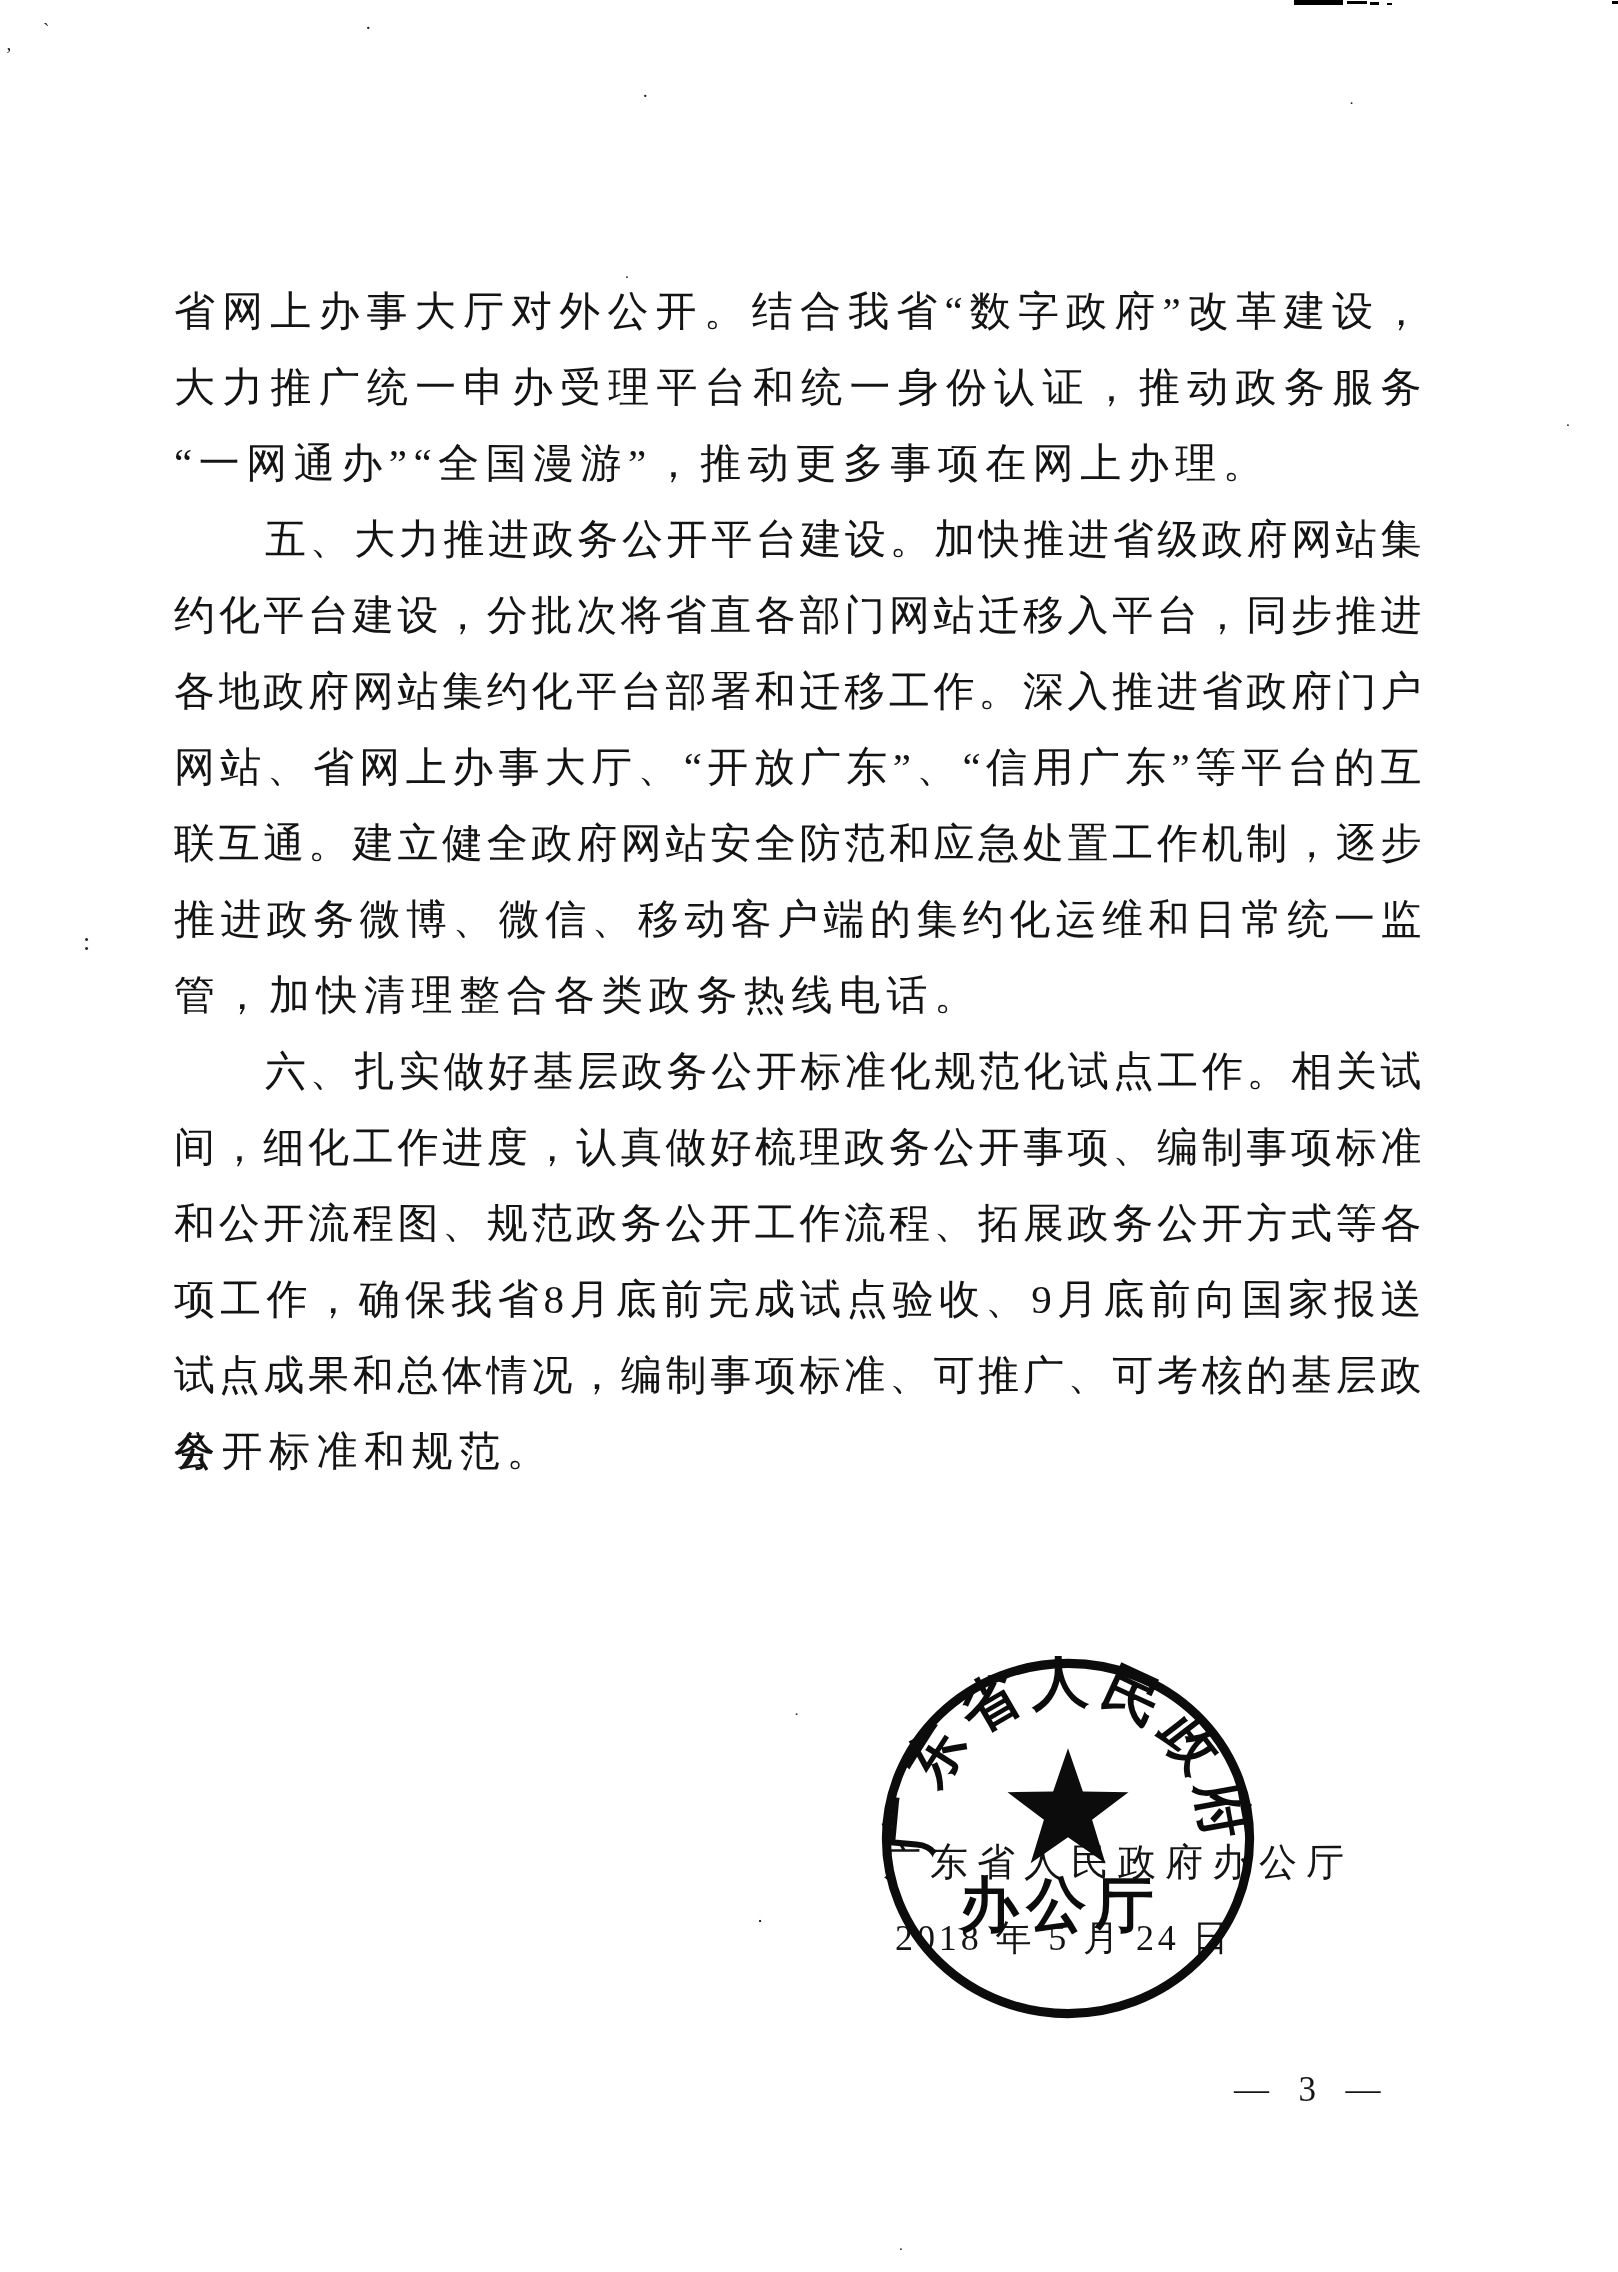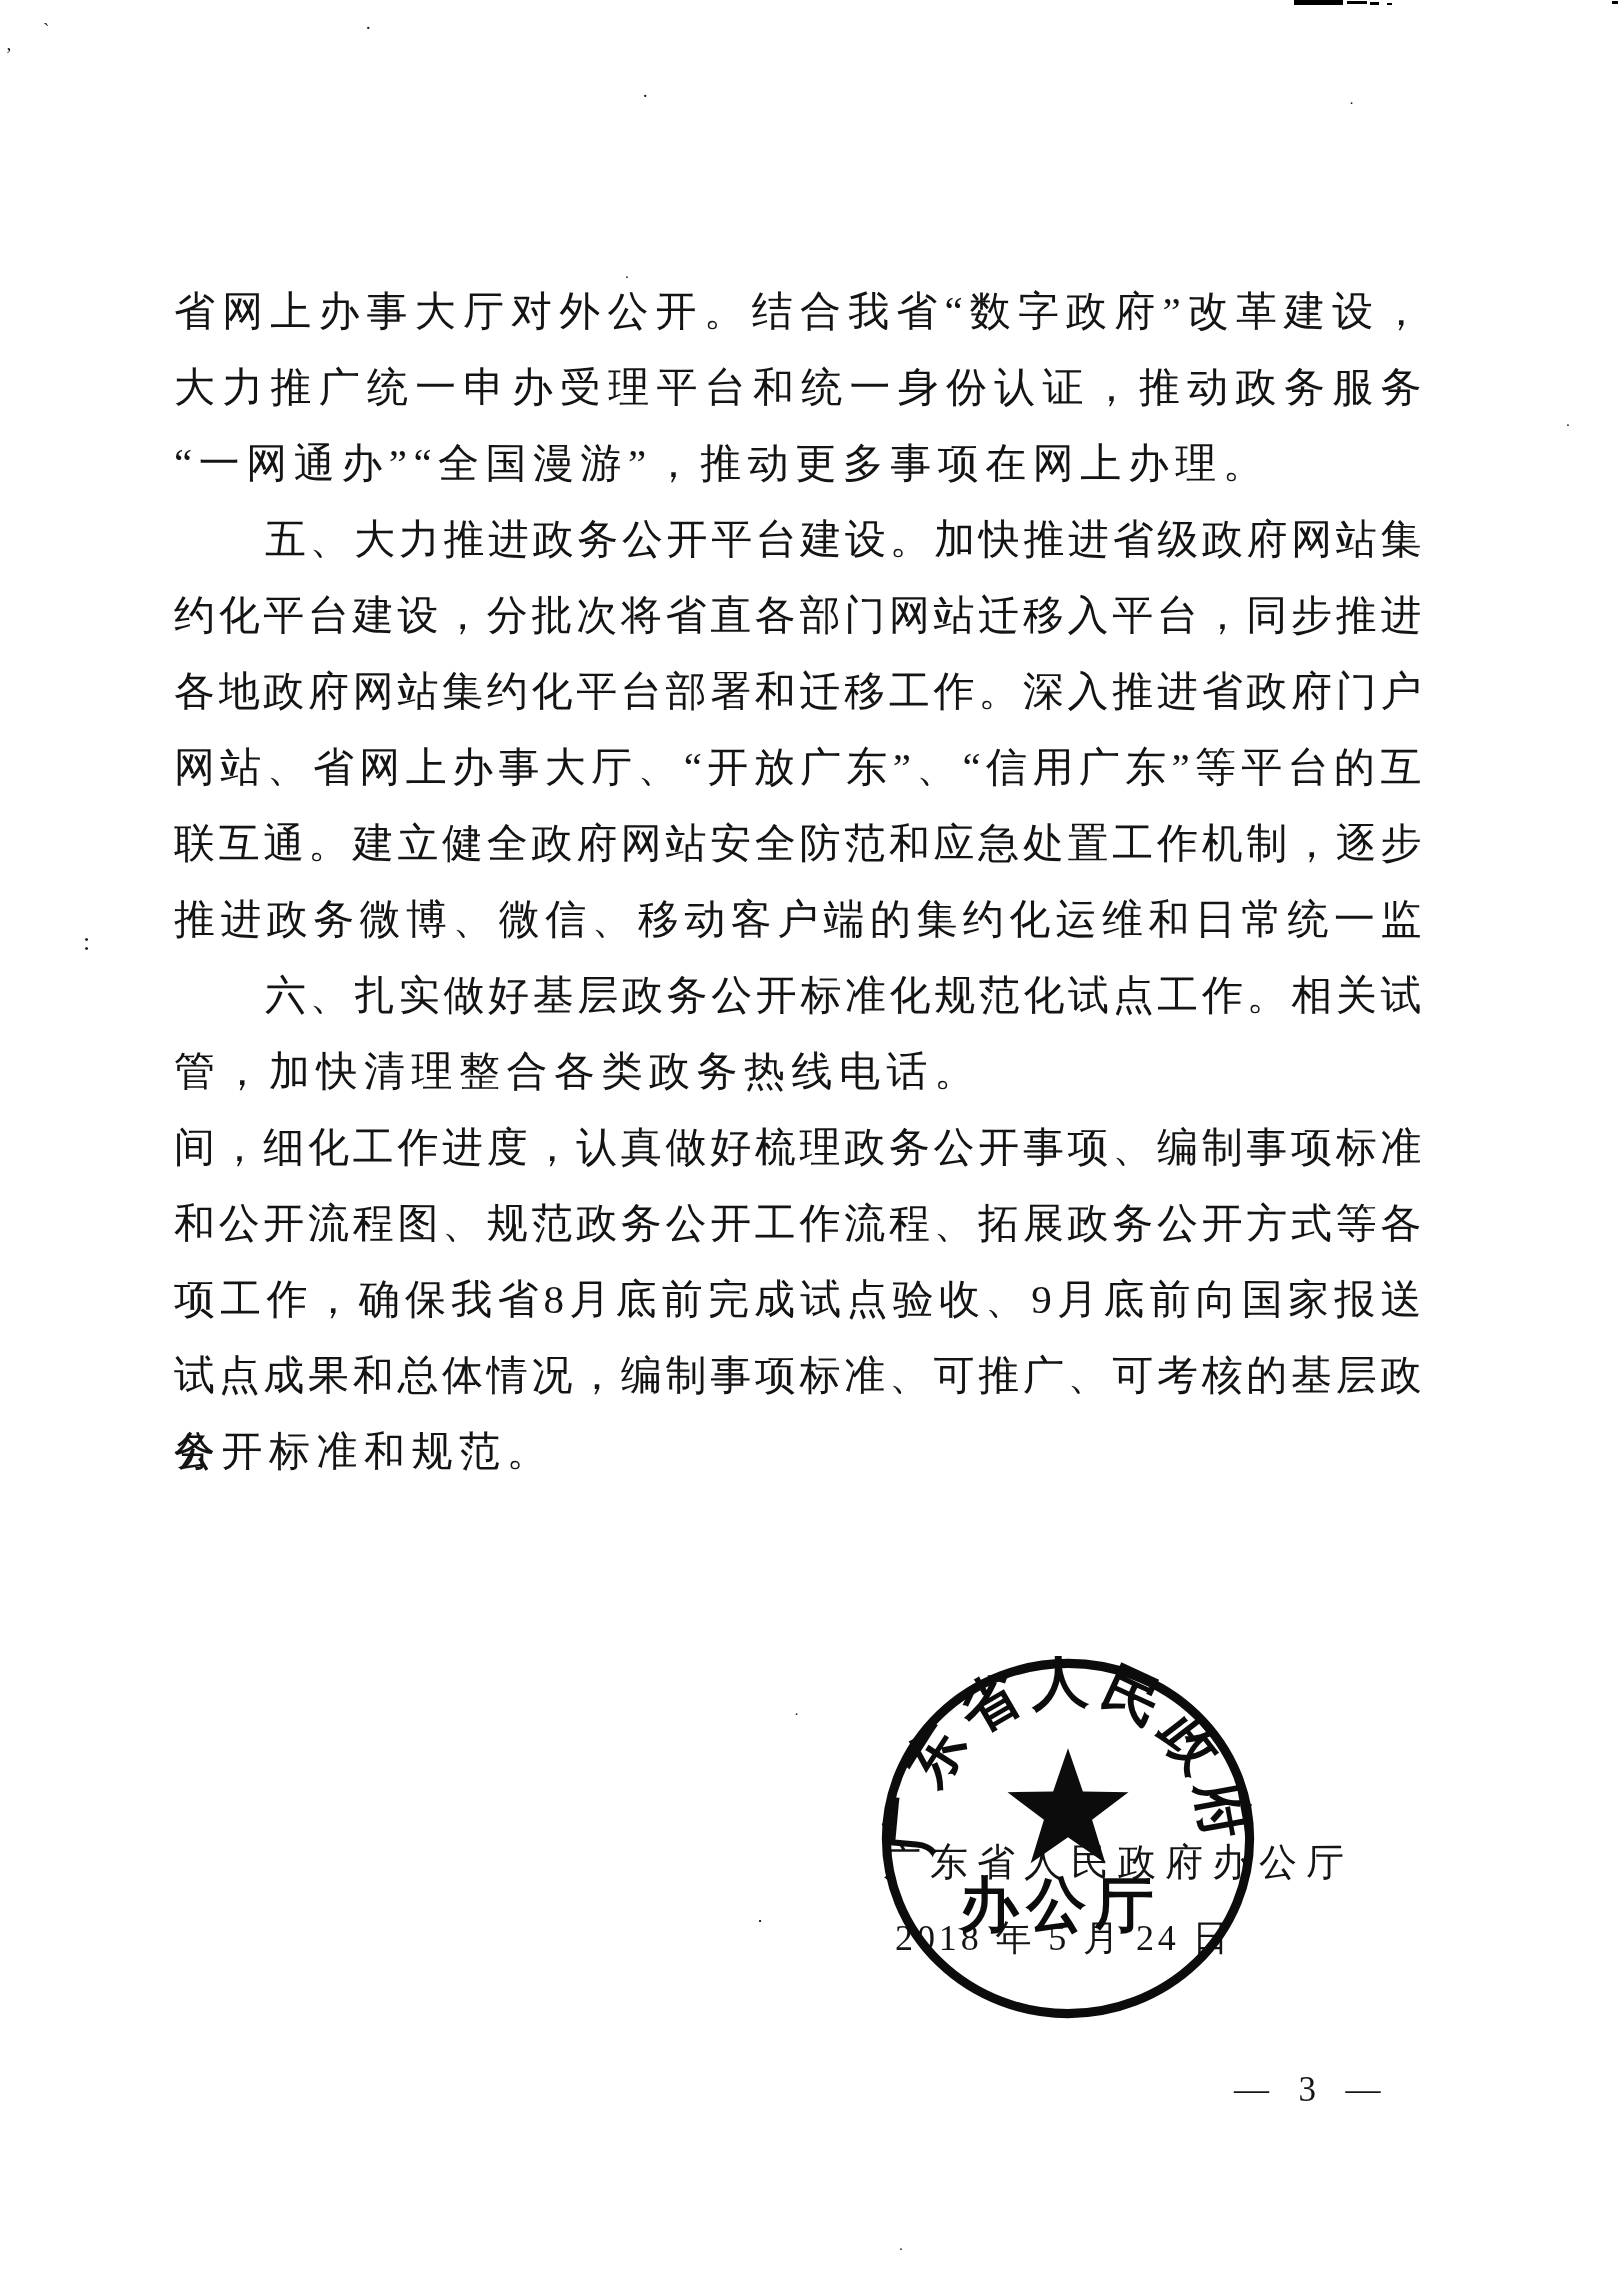--- a/index.html
+++ b/index.html
@@ -101,22 +101,22 @@
   <div class="bodytext">
     <div class="line"><span>省网上办事大厅对外公开。结合我省“数字政府”改革建设，</span></div>
     <div class="line"><span>大力推广统一申办受理平台和统一身份认证，推动政务服务</span></div>
     <div class="line end"><span>“一网通办”“全国漫游”，推动更多事项在网上办理。</span></div>
     <div class="line indent"><span class="b">五、大力推进政务公开平台建设。</span><span>加快推进省级政府网站集</span></div>
     <div class="line"><span>约化平台建设，分批次将省直各部门网站迁移入平台，同步推进</span></div>
     <div class="line"><span>各地政府网站集约化平台部署和迁移工作。深入推进省政府门户</span></div>
     <div class="line"><span>网站、省网上办事大厅、“开放广东”、“信用广东”等平台的互</span></div>
     <div class="line"><span>联互通。建立健全政府网站安全防范和应急处置工作机制，逐步</span></div>
     <div class="line"><span>推进政务微博、微信、移动客户端的集约化运维和日常统一监</span></div>
+    <div class="line end"><span>管，加快清理整合各类政务热线电话。</span></div>
     <div class="line indent"><span class="b">六、扎实做好基层政务公开标准化规范化试点工作。</span><span>相关试</span></div>
-    <div class="line end"><span>管，加快清理整合各类政务热线电话。</span></div>
     <div class="line"><span>间，细化工作进度，认真做好梳理政务公开事项、编制事项标准</span></div>
     <div class="line"><span>和公开流程图、规范政务公开工作流程、拓展政务公开方式等各</span></div>
     <div class="line"><span>项工作，确保我省8月底前完成试点验收、9月底前向国家报送</span></div>
     <div class="line"><span>试点成果和总体情况，编制事项标准、可推广、可考核的基层政务</span></div>
     <div class="line end"><span>公开标准和规范。</span></div>
   </div>
 
   <div class="sig-dept">广东省人民政府办公厅</div>
 
   <div class="sig-date">2018 年 5 月 24 日</div>

